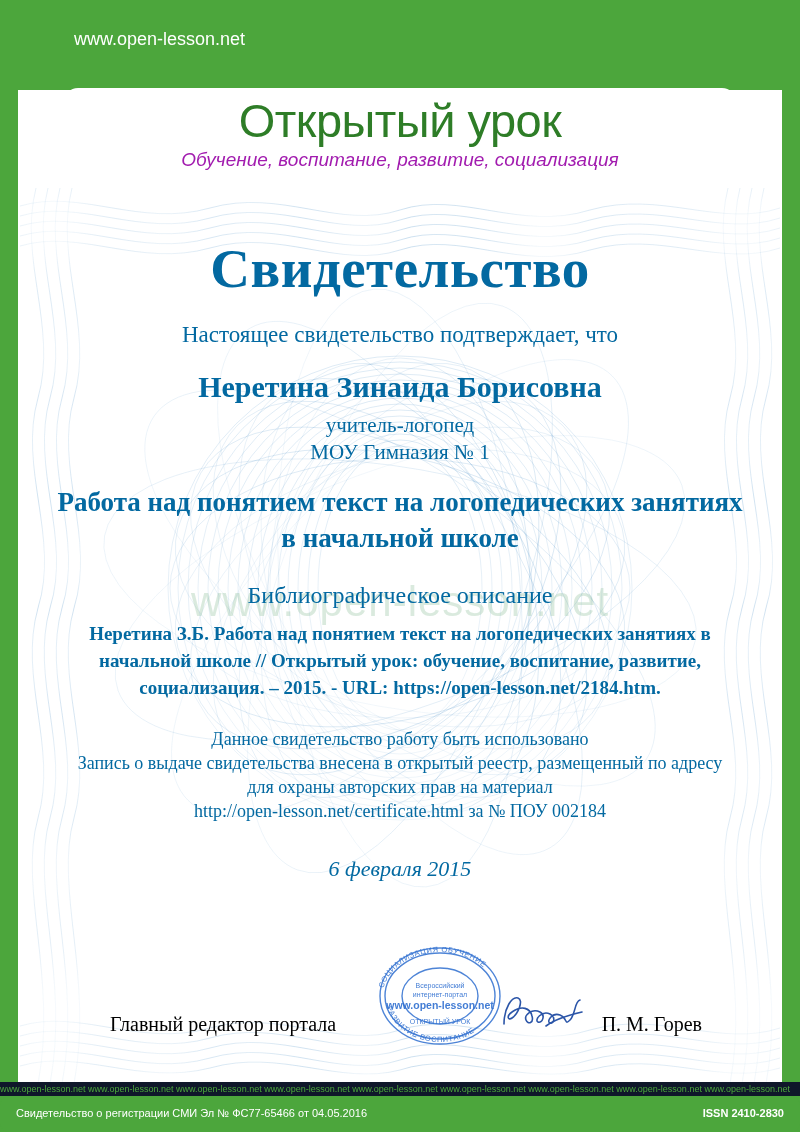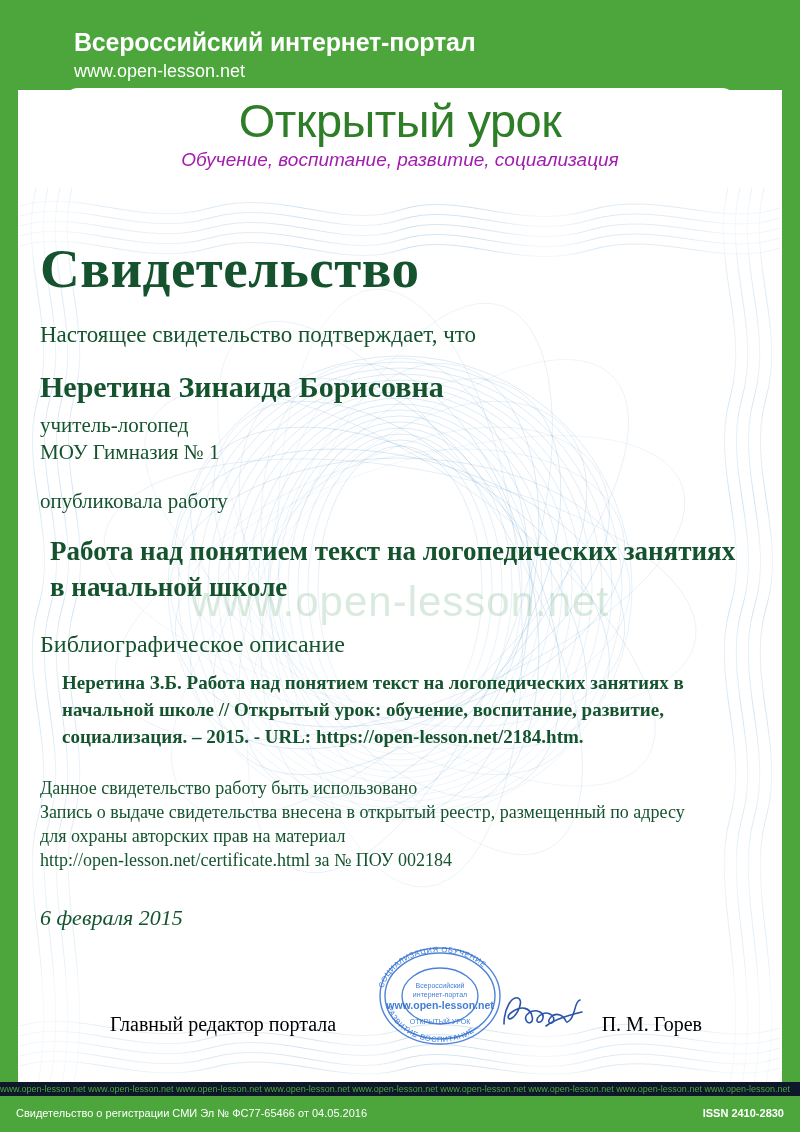--- a/index.html
+++ b/index.html
@@ -121,22 +121,22 @@
     pointer-events: none;
     white-space: nowrap;
   }
 
   
   .content {
     position: absolute;
     left: 40px;
     top: 190px;
     width: 720px;
-    text-align: left;
-    color: #14532d;
+    text-align: center;
+    color: #0369a1;
     font-family: Liberation Serif, serif;
   }
   .cert-heading {
     font-size: 55px;
     font-weight: bold;
     line-height: 62px;
     margin-top: 48px;
     letter-spacing: 0.5px;
   }
   .cert-confirms {
@@ -365,37 +365,35 @@
         </g>
       </g>
     </svg>
   </div>
 
   <div class="watermark">www.open-lesson.net</div>
 
   <div class="green-frame"></div>
   <div class="green-header">
     <div class="green-header-inner">
-      <div class="portal-title">Всероссийский интернет-портал</div>
       <div class="portal-url">www.open-lesson.net</div>
     </div>
   </div>
 
   <div class="title-card">
     <div class="lesson-title">Открытый урок</div>
     <div class="lesson-sub">Обучение, воспитание, развитие, социализация</div>
   </div>
 
   <div class="content">
     <div class="cert-heading">Свидетельство</div>
     <div class="cert-confirms">Настоящее свидетельство подтверждает, что</div>
     <div class="recipient-name">Неретина Зинаида Борисовна</div>
     <div class="recipient-role">учитель-логопед</div>
     <div class="recipient-org">МОУ Гимназия № 1</div>
-    <div class="published-label">опубликовала работу</div>
     <div class="work-title">Работа над понятием текст на логопедических занятиях в начальной школе</div>
     <div class="biblio-label">Библиографическое описание</div>
     <div class="biblio-text">Неретина З.Б. Работа над понятием текст на логопедических занятиях в начальной школе // Открытый урок: обучение, воспитание, развитие, социализация. – 2015. - URL: https://open-lesson.net/2184.htm.</div>
     <div class="usage-note">
       <div>Данное свидетельство работу быть использовано</div>
       <div>Запись о выдаче свидетельства внесена в открытый реестр, размещенный по адресу</div>
       <div>для охраны авторских прав на материал</div>
       <div>http://open-lesson.net/certificate.html за № ПОУ 002184</div>
     </div>
     <div class="cert-date">6 февраля 2015</div>

